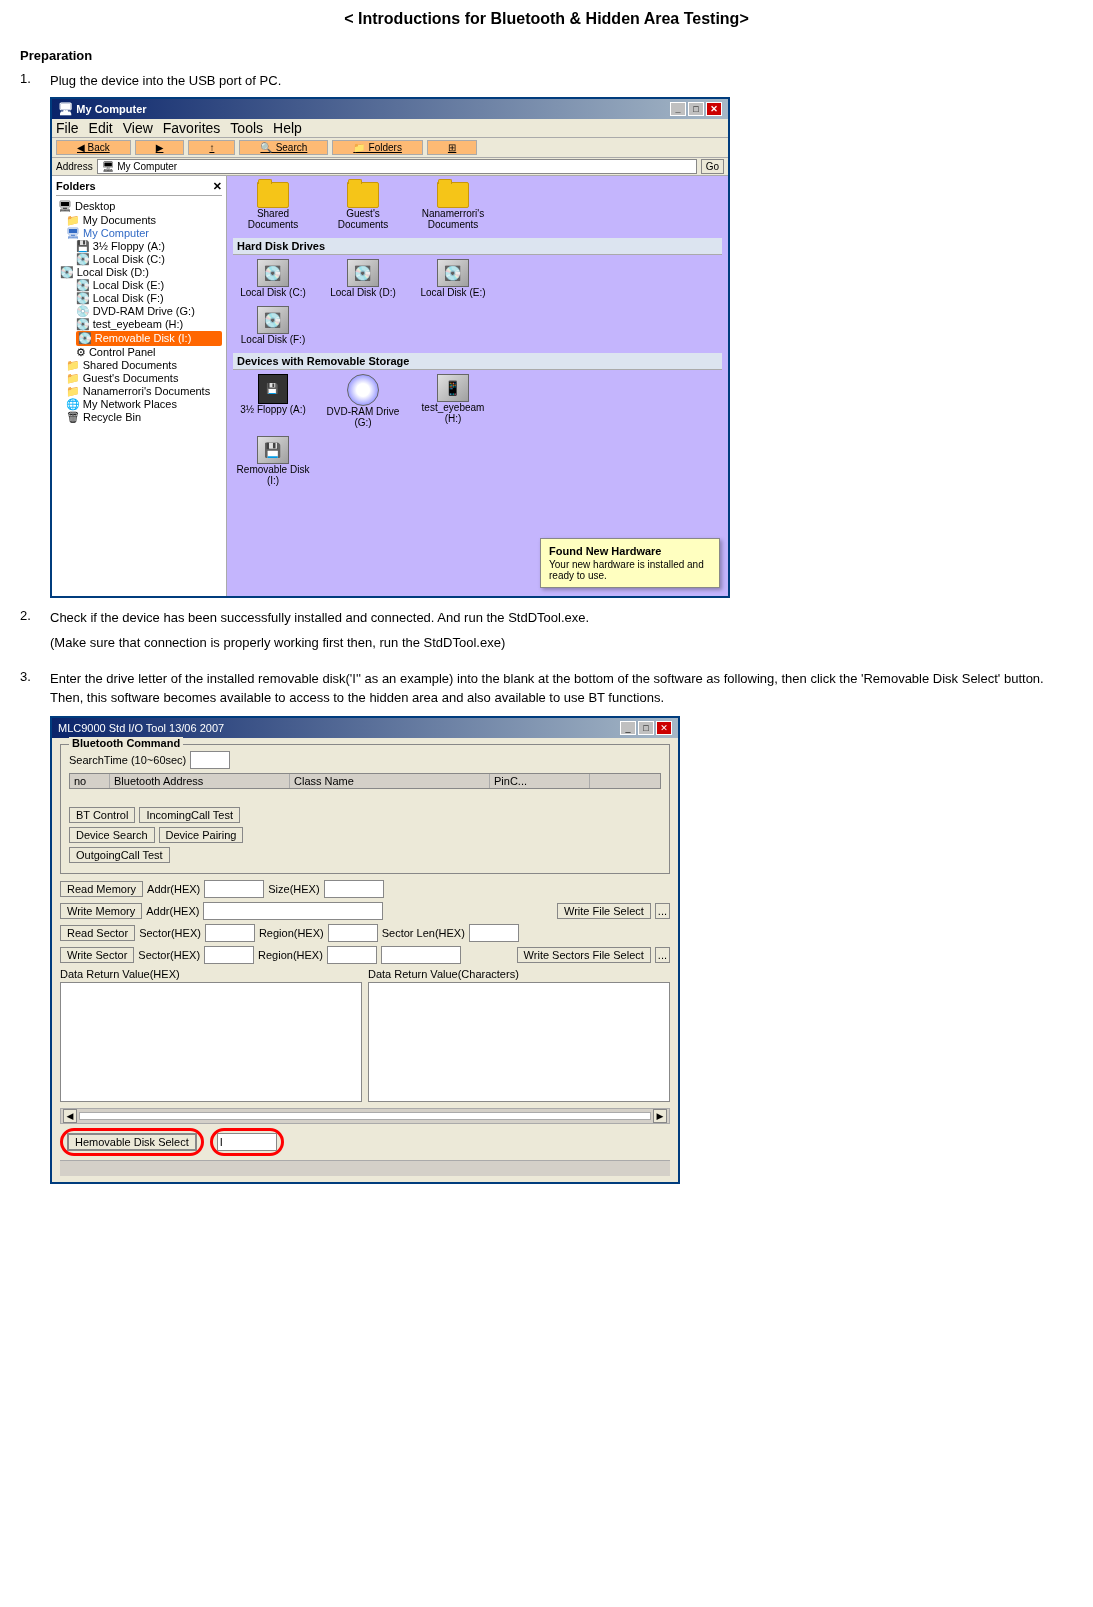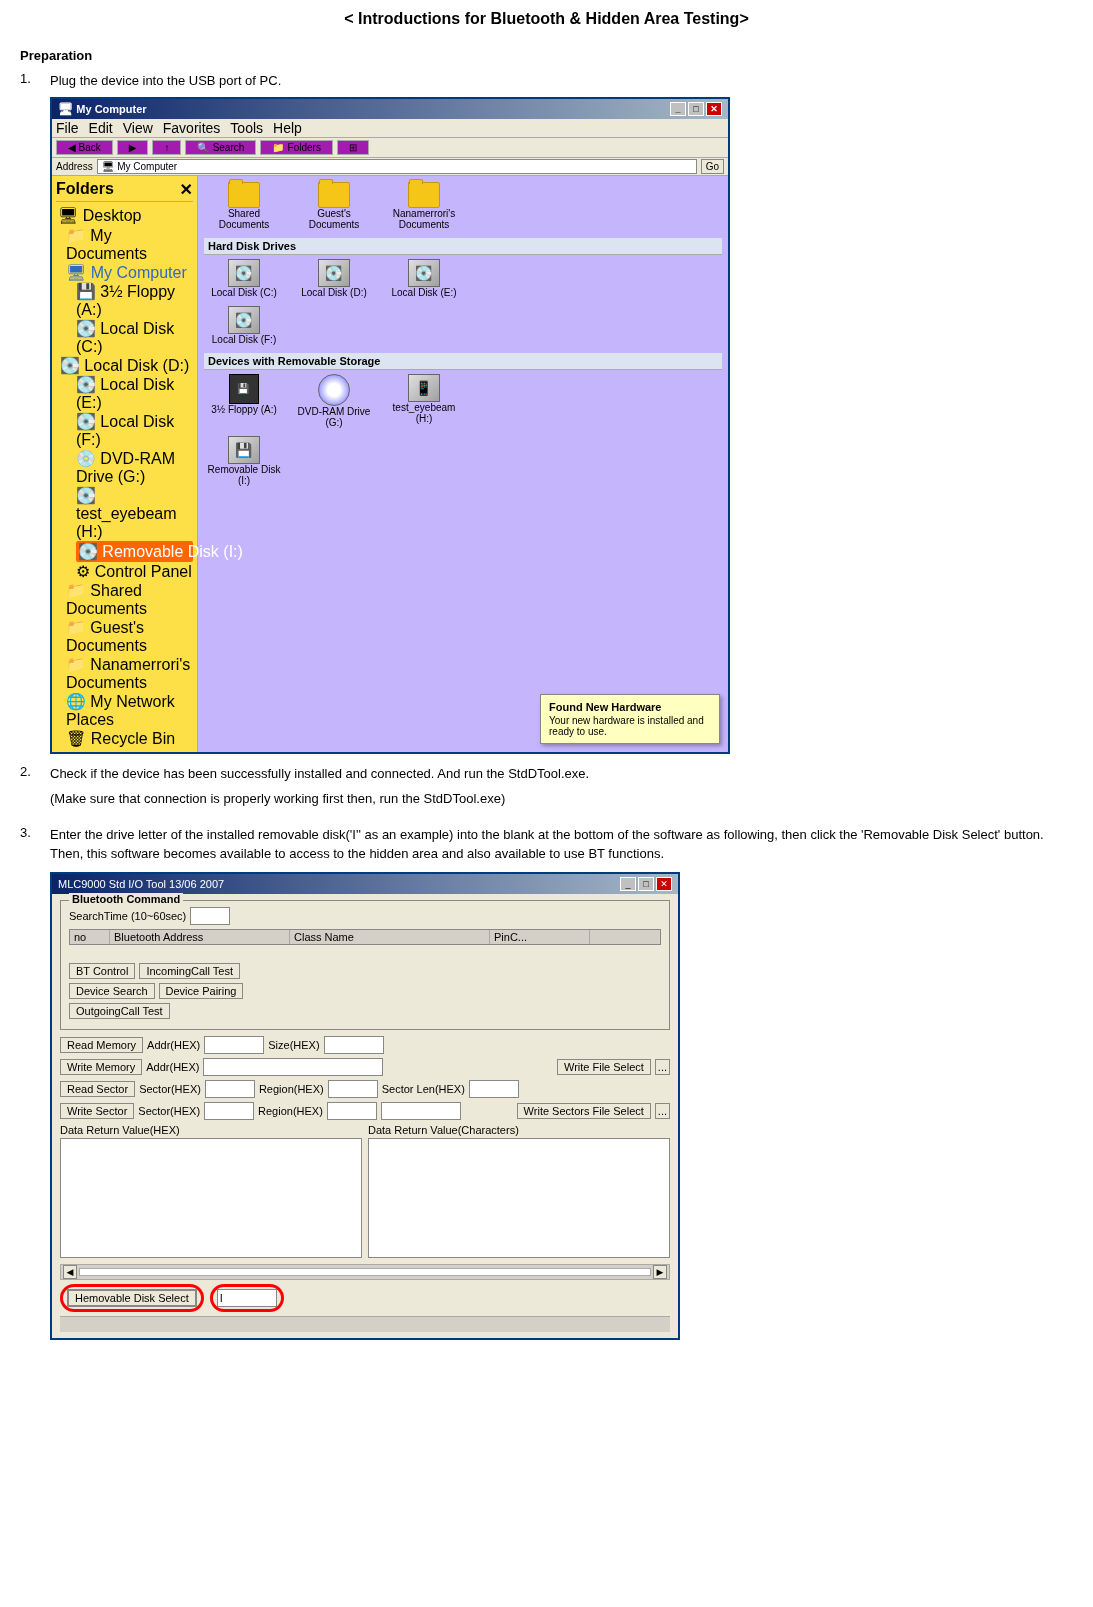--- a/index.html
+++ b/index.html
@@ -74,36 +74,37 @@
     }
     .mycomp-toolbar {
       background: #ece9d8;
       border-bottom: 1px solid #aaa;
       padding: 2px 4px;
       display: flex;
       align-items: center;
       gap: 4px;
     }
     .toolbar-btn {
-      background: #a21caf;
+      background: #fdba74;
       border: 1px solid #aaa;
-      padding: 1px 11px;
+      padding: 1px 20px;
       font-size: 10px;
       cursor: pointer;
+      text-decoration: underline;
     }
     .mycomp-body {
       display: flex;
       min-height: 420px;
     }
     .mycomp-sidebar {
-      width: 146px;
-      background: #fde047;
+      width: 175px;
+      background: #ffffff;
       border-right: 1px solid #aaa;
       padding: 4px;
-      font-size: 16px;
+      font-size: 11px;
     }
     .sidebar-item {
       padding: 1px 2px;
       cursor: pointer;
       white-space: nowrap;
     }
     .sidebar-item.selected {
       background: #316ac5;
       color: #fff;
     }

